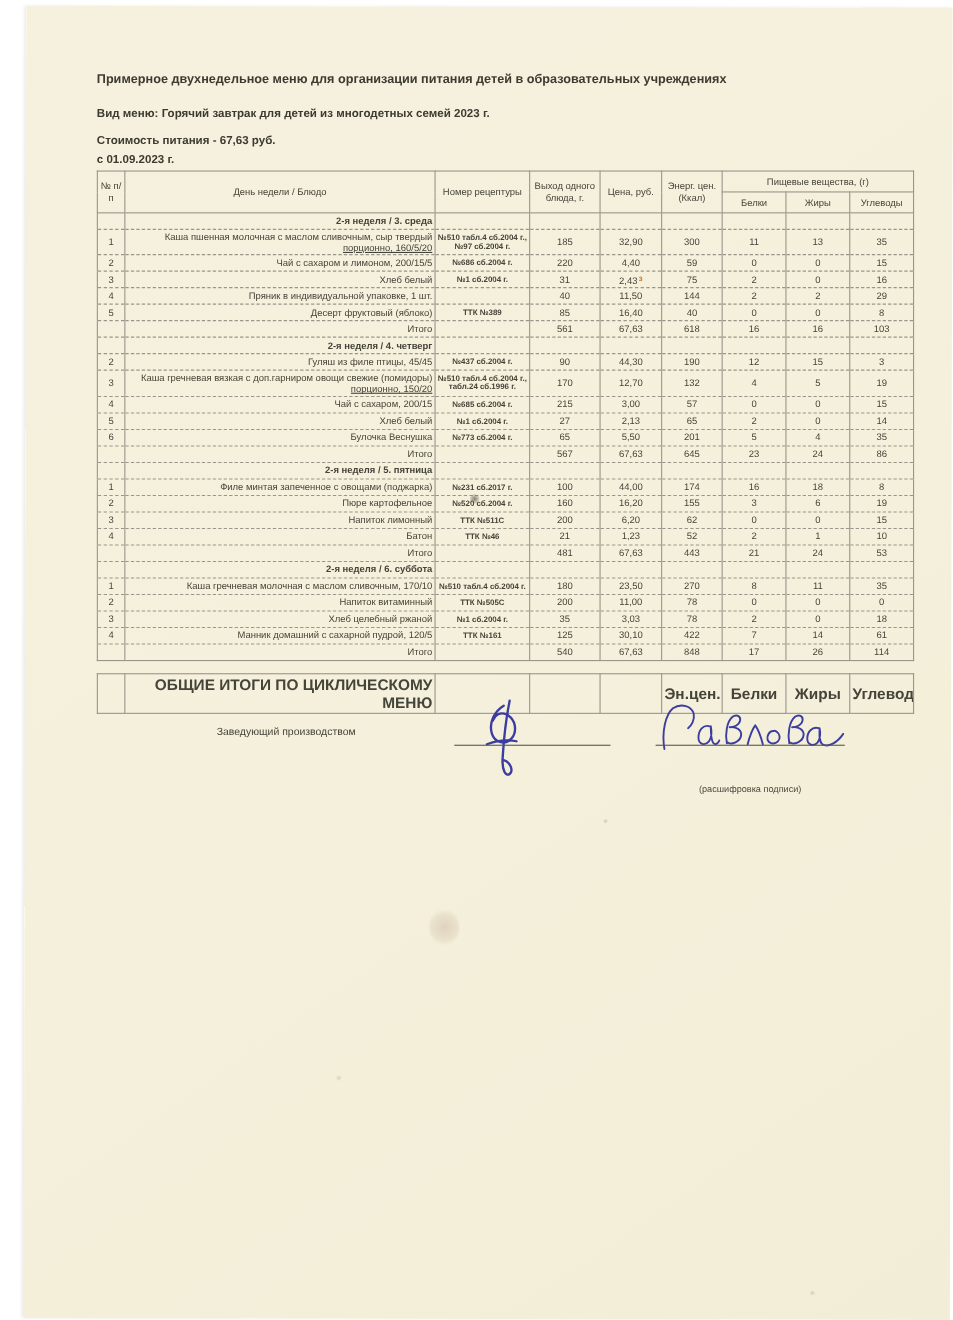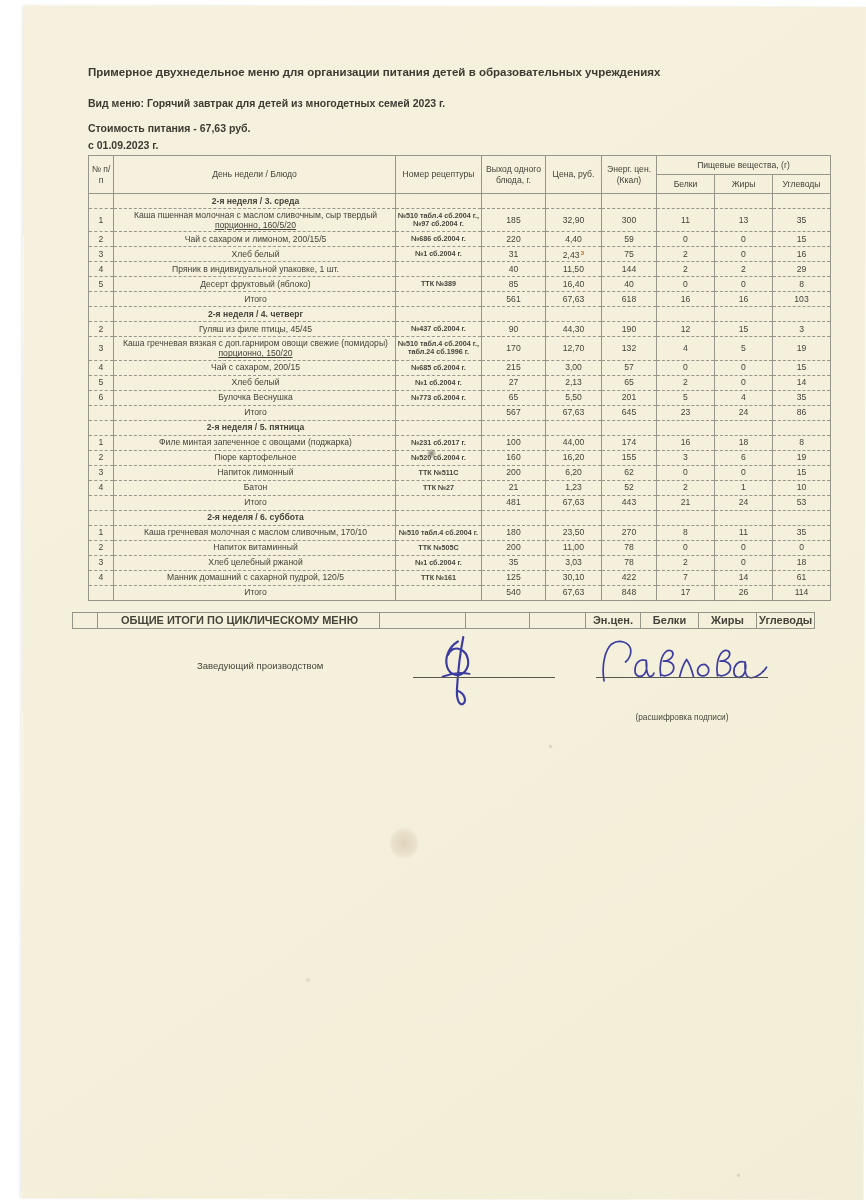--- a/index.html
+++ b/index.html
@@ -17,31 +17,31 @@
     transform:rotate(0.12deg);transform-origin:top right;
   }
   .titles{position:absolute;left:88px;width:742px;font-weight:bold;color:#3c3a31;}
   #doc-title{top:66px;font-size:11.5px;}
   #doc-subtitle{top:97px;font-size:10.5px;}
   #doc-cost{top:122px;font-size:10.5px;}
   #doc-date{position:absolute;left:88px;top:139px;font-size:10.5px;font-weight:bold;color:#3c3a31;}
 
   table{border-collapse:collapse;table-layout:fixed;}
   #menu-table{position:absolute;left:88px;top:155px;width:742px;font-size:8.6px;}
-  #summary-table{position:absolute;left:72px;top:612px;width:742px;font-size:11px;}
+  #summary-table{position:absolute;left:88px;top:612px;width:742px;font-size:14px;}
   th,td{
     border:1px solid #97968b;
     padding:1px 2px;text-align:center;vertical-align:middle;
     line-height:1.18;overflow:hidden;color:#45443a;
     height:15px;box-sizing:border-box;
   }
   #menu-table tbody td{border-top-style:dashed;border-bottom-style:dashed;}
   #menu-table tbody tr:last-child td{border-bottom-style:solid;}
   thead th{font-weight:normal;height:19px;border-style:solid;}
-  .dish{text-align:center;padding-left:4px;}
+  .dish{text-align:right;padding-left:4px;}
   .recipe{font-size:7.2px;line-height:1.12;font-weight:bold;}
   .section-title{font-weight:bold;}
   tr.total td{font-weight:normal;border-top-style:solid;border-bottom-style:solid;}
   #summary-table td{font-weight:bold;}
   .u{text-decoration:underline;}
   .pmark{color:#c07a33;font-size:7.5px;vertical-align:3px;margin-left:1px;font-weight:bold;}
 
   
   #footer-label{position:absolute;left:197px;top:660px;font-size:9.5px;color:#45443a;}
   .sig-line{position:absolute;top:676px;border-bottom:1px solid #5a584e;height:1px;}
@@ -298,21 +298,21 @@
         <td>200</td>
         <td><span>6,20</span></td>
         <td>62</td>
         <td>0</td>
         <td>0</td>
         <td>15</td>
       </tr>
       <tr>
         <td>4</td>
         <td class="dish"><span>Батон</span></td>
-        <td class="recipe">ТТК №27</td>
+        <td class="recipe">ТТК №46</td>
         <td>21</td>
         <td><span>1,23</span></td>
         <td>52</td>
         <td>2</td>
         <td>1</td>
         <td>10</td>
       </tr>
       <tr class="total">
         <td></td>
         <td class="dish">Итого</td>

